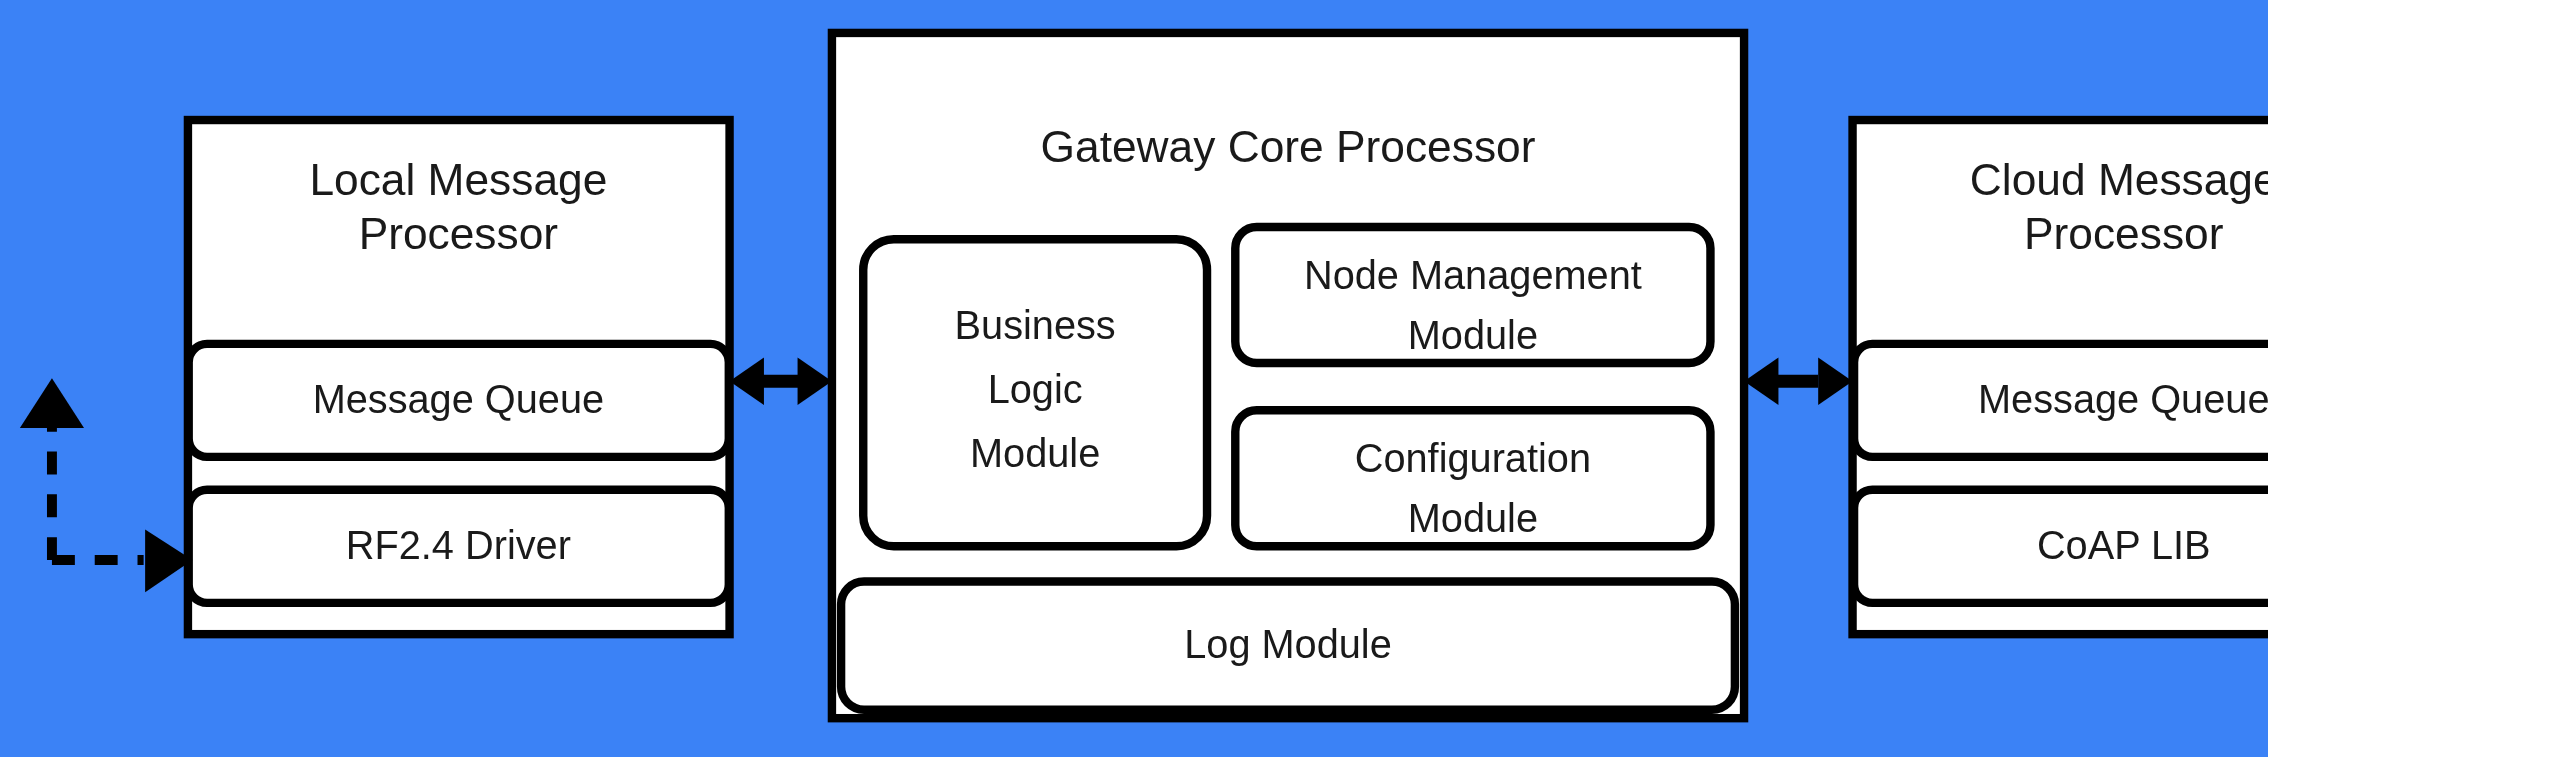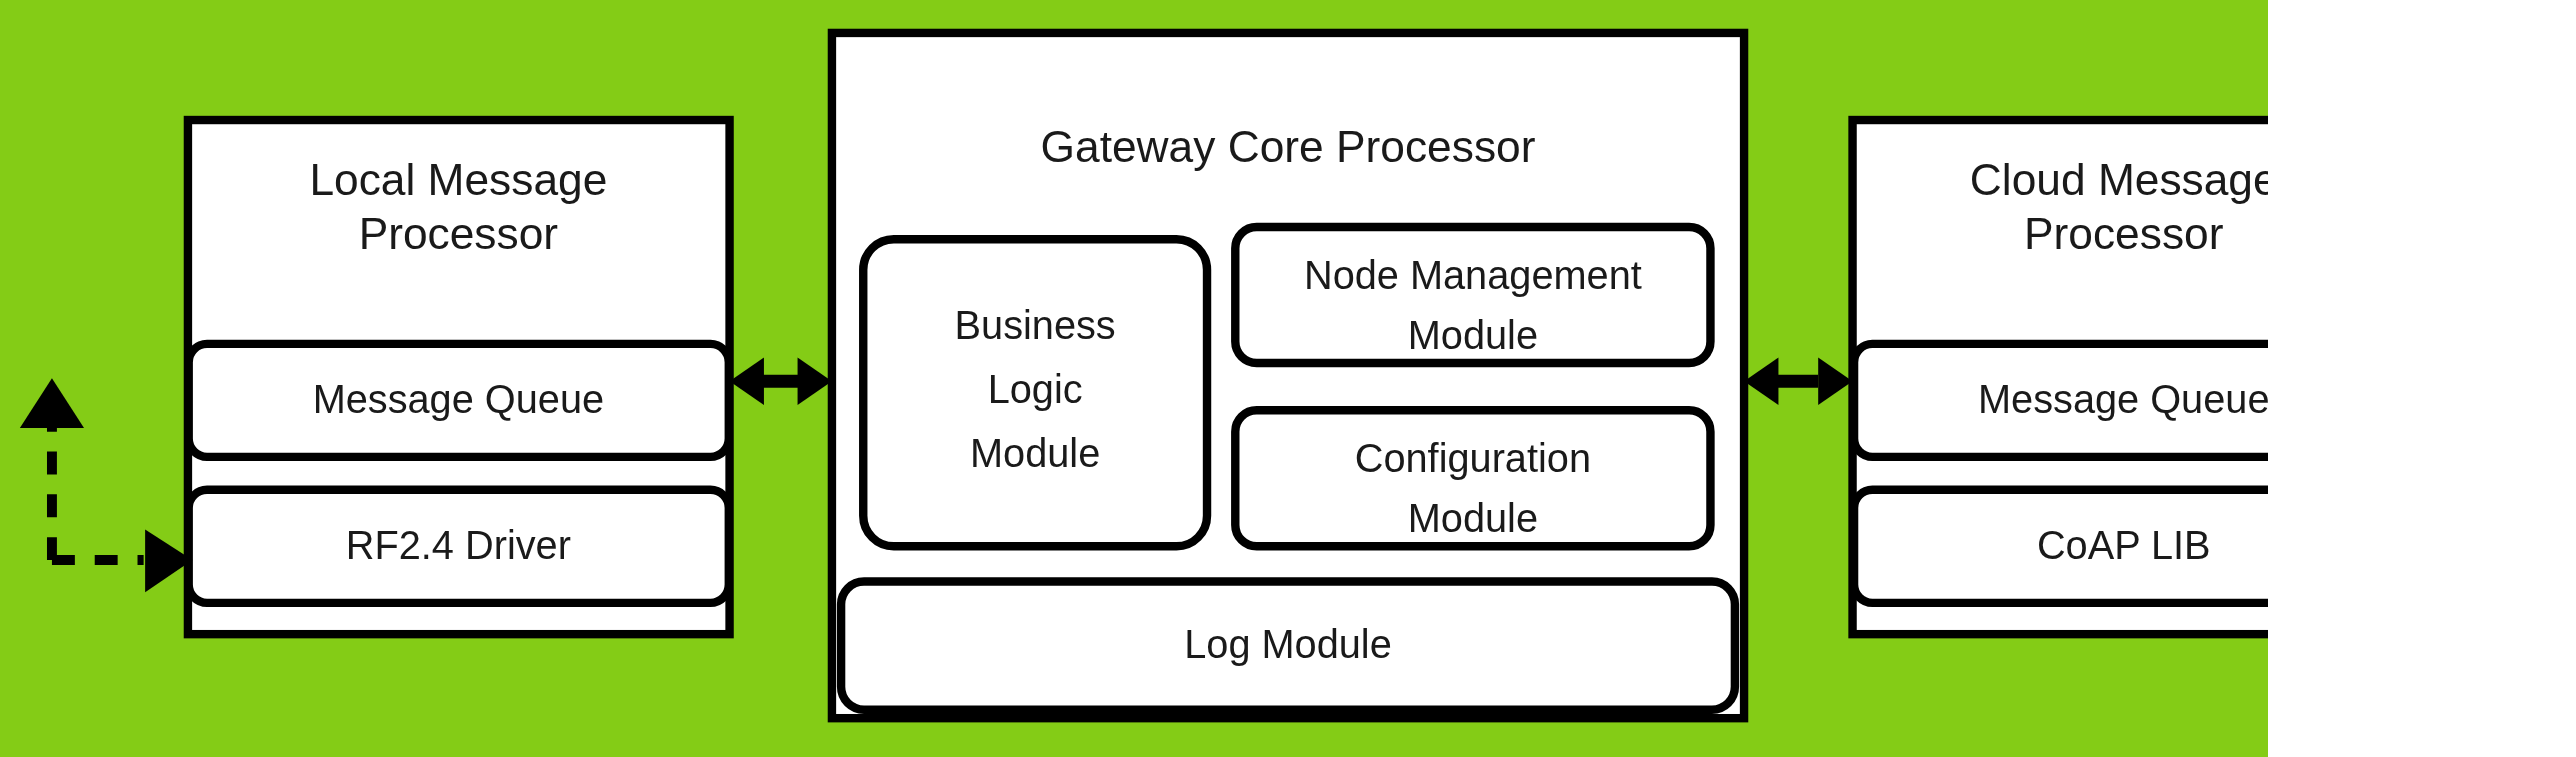--- a/index.html
+++ b/index.html
@@ -4,21 +4,21 @@
 <style>
   html, body {
     margin: 0;
     padding: 0;
     background: #ffffff;
   }
   #diagram-root {
     position: relative;
     width: 2268px;
     height: 758px;
-    background: #84cc16;
+    background: #3b82f6;
     font-family: "Liberation Sans", sans-serif;
     overflow: hidden;
   }
   svg.diagram-canvas {
     display: block;
     width: 2576px;
     height: 758px;
   }
   .box-outline {
     fill: #ffffff;

